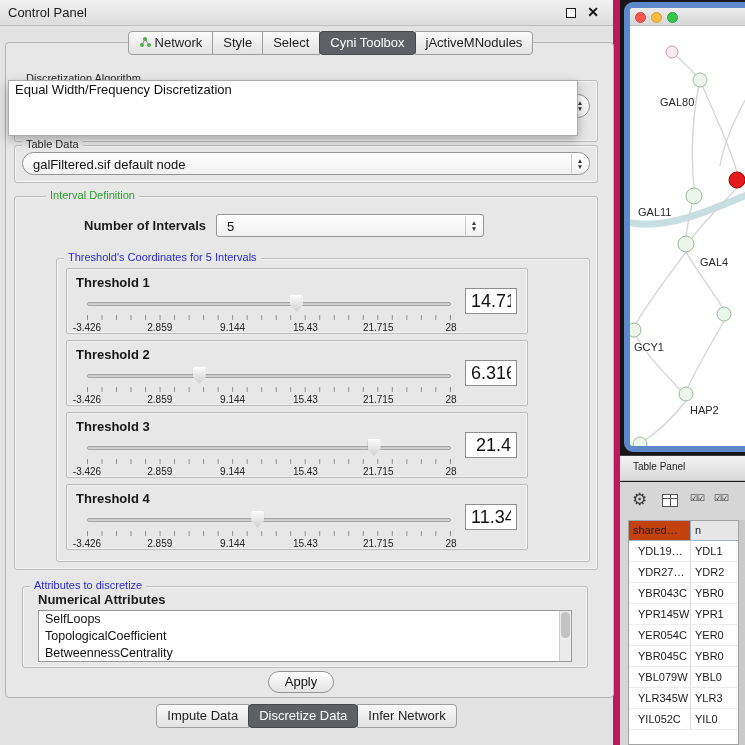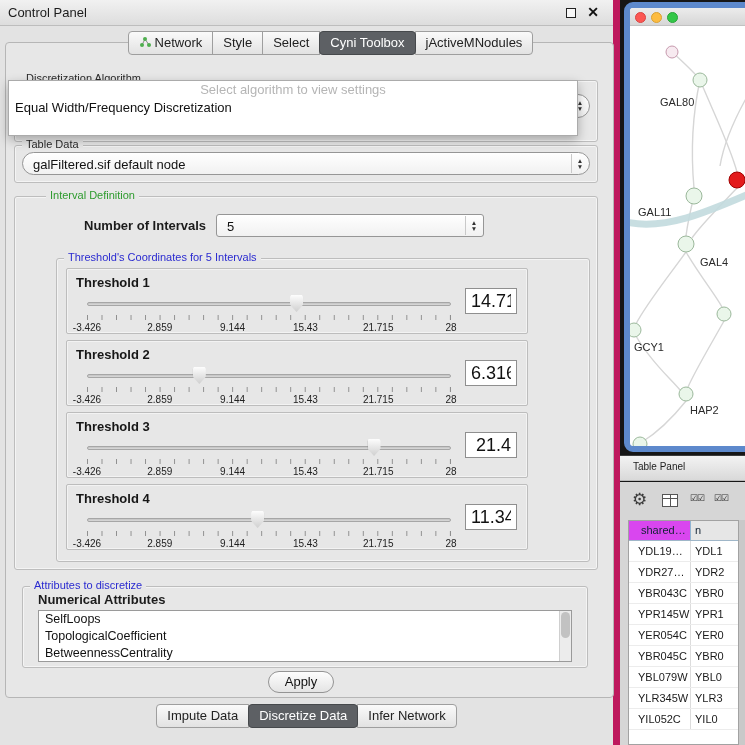--- a/index.html
+++ b/index.html
@@ -70,21 +70,21 @@
   .tp-header .t { position:absolute; left:13px; top:5px; font-size:10px; color:#1d1d1d; }
   .tp-body { position:absolute; left:0; top:482px; width:125px; height:263px; background:#d6d6d6; }
   .gear { position:absolute; left:12px; top:9px; font-size:17px; color:#3c3c3c; line-height:17px; }
   .col-ico { position:absolute; left:42px; top:12px; width:16px; height:13px; border:1px solid #555; background:#fff; }
   .col-ico:before { content:""; position:absolute; left:7px; top:0; bottom:0; width:1px; background:#555; }
   .col-ico:after { content:""; position:absolute; left:0; right:0; top:3px; height:1px; background:#555; }
   .chk-ico { position:absolute; top:11px; font-size:9px; letter-spacing:-1px; color:#333; }
 
   .mini-table { position:absolute; left:8px; top:38px; width:111px; height:225px; background:#fff; border:1px solid #a2a2a2; overflow:hidden; font-size:11px; }
   .mt-header { display:flex; height:20px; border-bottom:1px solid #9fb6c8; }
-  .mt-h1 { width:62px; background:#d946ef; border-right:1px solid #8fb4d2; line-height:19px; padding-left:12px; color:#123; overflow:hidden; white-space:nowrap; }
+  .mt-h1 { width:62px; background:#c2410c; border-right:1px solid #8fb4d2; line-height:19px; padding-left:4px; color:#123; overflow:hidden; white-space:nowrap; }
   .mt-h2 { flex:1; background:#e6e6e6; line-height:19px; padding-left:4px; color:#123; overflow:hidden; white-space:nowrap; }
   .mt-row { display:flex; height:21px; border-bottom:1px solid #ececec; }
   .mt-c1 { width:62px; border-right:1px solid #dcdcdc; line-height:20px; padding-left:9px; color:#1a1a1a; overflow:hidden; white-space:nowrap; }
   .mt-c2 { flex:1; line-height:20px; padding-left:4px; color:#1a1a1a; overflow:hidden; white-space:nowrap; }
   .tp-scroll { position:absolute; right:0; top:38px; width:6px; height:225px; background:#c9c9c9; }
 </style>
 </head>
 <body>
 
 <div class="screen">
@@ -112,21 +112,20 @@
     <span class="group-title" style="left:22px; top:72px; z-index:1;">Discretization Algorithm</span>
     <div class="group" style="left:14px; top:80px; width:584px; height:62px; z-index:0;"></div>
     <div class="combo pill" style="left:22px; top:94px; width:568px; height:24px; z-index:1;">
       <span class="arrows">
           <span>▲</span>
           <span>▼</span>
         </span>
     </div>
 
     <div class="algo-popup">
-      <div class="popup-hint">Select algorithm to view settings</div>
       <div class="popup-item">Equal Width/Frequency Discretization</div>
     </div>
 
     <span class="group-title" style="left:22px; top:138px;">Table Data</span>
     <div class="group" style="left:14px; top:145px; width:584px; height:38px;"></div>
     <div class="combo pill" style="left:22px; top:152px; width:568px; height:23px;">
       <span class="val">galFiltered.sif default node</span>
       <span class="arrows">
           <span>▲</span>
           <span>▼</span>

